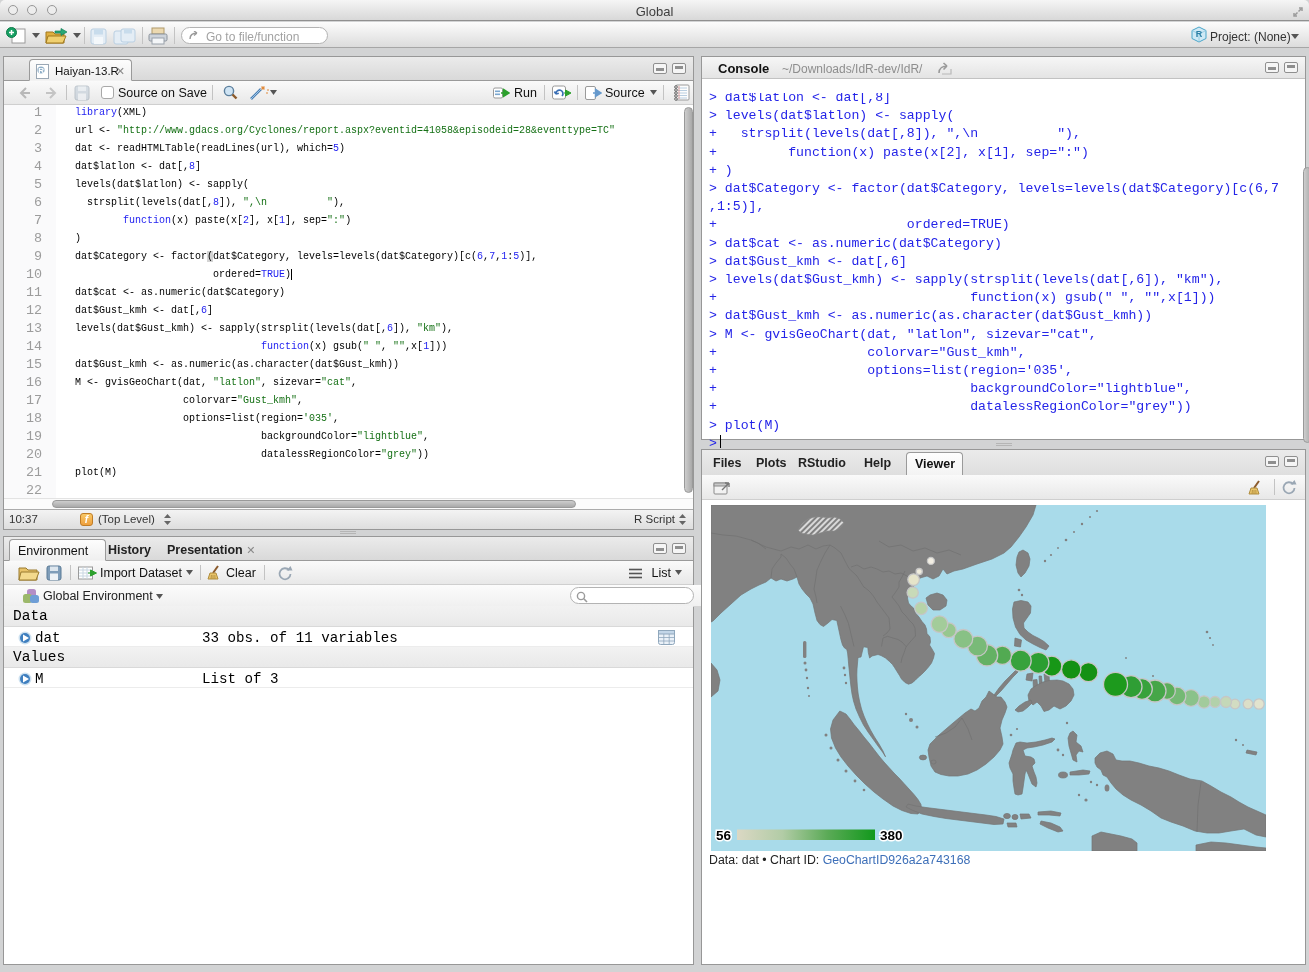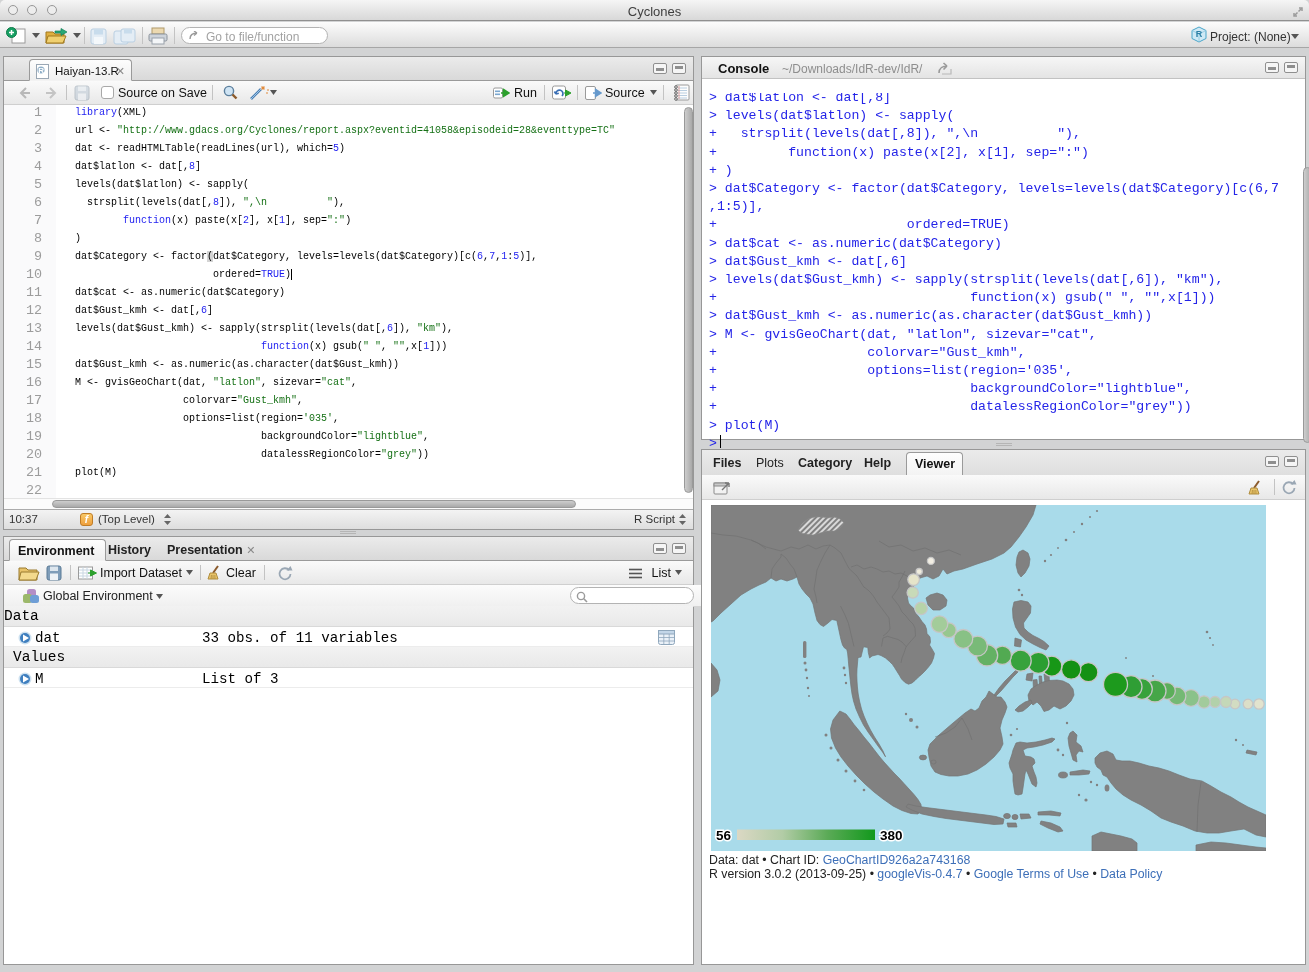--- a/index.html
+++ b/index.html
@@ -15,21 +15,21 @@
 pre{font-family:"Liberation Mono",monospace}
 .minmax{position:absolute;width:14px;height:11px;border:1px solid #8f8f8f;border-radius:2px;background:#f5f5f5}
 .scrth{position:absolute;background:linear-gradient(90deg,#cdcdcd,#a9a9a9);border:1px solid #999;border-radius:5px}
 </style></head>
 <body>
 
 <div class="abs" style="left:0;top:0;width:1309px;height:21px;background:linear-gradient(#f5f5f5,#d8d8d8);border-bottom:1px solid #909090;border-radius:5px 5px 0 0"></div>
 <div class="abs" style="left:8px;top:5px;width:10px;height:10px;border-radius:50%;border:1.5px solid #979797;background:#ededed"></div>
 <div class="abs" style="left:27px;top:5px;width:10px;height:10px;border-radius:50%;border:1.5px solid #979797;background:#ededed"></div>
 <div class="abs" style="left:47px;top:5px;width:10px;height:10px;border-radius:50%;border:1.5px solid #979797;background:#ededed"></div>
-<div class="abs" style="left:0;top:4px;width:1309px;text-align:center;font-size:13px;color:#3e3e3e">Cyclones</div>
+<div class="abs" style="left:0;top:4px;width:1309px;text-align:center;font-size:13px;color:#3e3e3e">Global</div>
 <svg class="abs" style="left:1292px;top:6px" width="12" height="12">
     <path d="M2 7 L2 10 L5 10 M10 5 L10 2 L7 2" stroke="#9a9a9a" stroke-width="1.5" fill="none"></path>
     <path d="M2.5 9.5 L5.5 6.5 M9.5 2.5 L6.5 5.5" stroke="#9a9a9a" stroke-width="1.5"></path>
   </svg>
 
 <div class="abs" style="left:0;top:22px;width:1309px;height:26px;background:linear-gradient(#fcfcfc,#dcdcdc);border-bottom:1px solid #a6a6a6"></div>
 
 <svg class="abs" style="left:6px;top:26px" width="22" height="18">
 <rect x="6" y="3" width="13" height="14" fill="#fff" stroke="#9a9a9a"></rect>
 <circle cx="5.5" cy="6.5" r="5" fill="#18a064" stroke="#0d7a47"></circle>
@@ -245,21 +245,21 @@
     <div class="abs" style="right:18px;top:3px;font-size:11.5px;color:#333">R Script</div>
     <svg class="abs" style="right:7px;top:4px" width="7" height="11">
         <polygon points="3.5,0 7,4 0,4" fill="#666"></polygon>
         <polygon points="3.5,11 7,7 0,7" fill="#666"></polygon>
       </svg>
   </div>
 </div>
 
 <div class="pane" id="envpane" style="left:3px;top:536px;width:691px;height:429px">
   <div class="tabstrip" style="height:24px">
-    <div class="tab" style="left:5px;width:97px;font-weight:bold">
+    <div class="tab" style="left:5px;width:97px;font-weight:normal">
         <span style="position:absolute;left:8px;top:4px">Environment</span>
       </div>
     <div class="abs" style="left:104px;top:6px;font-size:12.5px;color:#222;font-weight:bold">History</div>
     <div class="abs" style="left:163px;top:6px;font-size:12.5px;color:#222;font-weight:bold">Presentation <span style="color:#8a8a8a;font-size:11px;font-weight:normal">✕</span></div>
     <div class="minmax" style="right:26px;top:6px">
         <div style="position:absolute;left:2px;right:2px;bottom:2px;height:3px;background:#8f8f8f"></div>
       </div>
     <div class="minmax" style="right:7px;top:6px">
         <div style="position:absolute;left:2px;right:2px;top:2px;height:2.5px;background:#8f8f8f"></div>
       </div>
@@ -329,21 +329,21 @@
         <polygon points="0,0 7,0 3.5,5" fill="#555"></polygon>
       </svg>
     <div class="abs" style="left:566px;top:2px;width:124px;height:17px;border:1px solid #b3b3b3;border-radius:9px;background:#fff">
       <svg class="abs" style="left:5px;top:3px" width="12" height="12">
           <circle cx="5" cy="5" r="3.6" fill="none" stroke="#9a9a9a" stroke-width="1.4"></circle>
           <line x1="7.8" y1="7.8" x2="11" y2="11" stroke="#9a9a9a" stroke-width="1.6"></line>
         </svg>
     </div>
   </div>
 
-  <div class="abs mono" style="left:0;top:69px;width:689px;height:20.5px;background:linear-gradient(#f2f2f2,#e9e9e9);border-bottom:1px solid #d9d9d9;font-size:14.5px;color:#000;padding:2px 0 0 0">Data</div>
+  <div class="abs mono" style="left:0;top:69px;width:689px;height:20.5px;background:linear-gradient(#f2f2f2,#e9e9e9);border-bottom:1px solid #d9d9d9;font-size:14.5px;color:#000;padding:2px 0 0 9px">Data</div>
   <div class="abs" style="left:0;top:89.5px;width:689px;height:20.5px;border-bottom:1px solid #ececec">
     <svg class="abs" style="left:14px;top:4px" width="14" height="14">
         <circle cx="7" cy="7" r="6.5" fill="#cde1f0"></circle>
         <circle cx="7" cy="7" r="5" fill="#3f7fbf"></circle>
         <polygon points="5,3.5 11,7 5,10.5" fill="#fff"></polygon>
       </svg>
     <div class="abs mono" style="left:31px;top:3px;font-size:14.2px;color:#000">dat</div>
     <div class="abs mono" style="left:198px;top:3px;font-size:14.2px;color:#000">33 obs. of 11 variables</div>
     <svg class="abs" style="left:654px;top:3px" width="17" height="16">
         <rect x="0.5" y="0.5" width="16" height="14" rx="2" fill="#eaf1f8" stroke="#8fa7bc"></rect>
@@ -405,22 +405,22 @@
 &gt; plot(M)
 &gt; </pre>
     <div class="abs" style="left:18px;top:342px;width:1px;height:13px;background:#000"></div>
     <div class="scrth" style="right:3px;top:74px;width:9px;height:276px"></div>
   </div>
 </div>
 
 <div class="pane" id="filespane" style="left:701px;top:449px;width:605px;height:516px">
   <div class="tabstrip" style="height:36px">
     <div class="abs" style="left:11px;top:6px;font-size:12.5px;color:#222;font-weight:bold">Files</div>
-    <div class="abs" style="left:54px;top:6px;font-size:12.5px;color:#222;font-weight:normal">Plots</div>
-    <div class="abs" style="left:96px;top:6px;font-size:12.5px;color:#222;font-weight:bold">Category</div>
+    <div class="abs" style="left:54px;top:6px;font-size:12.5px;color:#222;font-weight:bold">Plots</div>
+    <div class="abs" style="left:96px;top:6px;font-size:12.5px;color:#222;font-weight:bold">RStudio</div>
     <div class="abs" style="left:162px;top:6px;font-size:12.5px;color:#222;font-weight:bold">Help</div>
     <div class="tab" style="left:204px;width:57px;font-weight:bold">
         <span style="position:absolute;left:8px;top:4px">Viewer</span>
       </div>
     <div class="minmax" style="right:26px;top:6px">
         <div style="position:absolute;left:2px;right:2px;bottom:2px;height:3px;background:#8f8f8f"></div>
       </div>
     <div class="minmax" style="right:7px;top:6px">
         <div style="position:absolute;left:2px;right:2px;top:2px;height:2.5px;background:#8f8f8f"></div>
       </div>
@@ -623,17 +623,16 @@
       <circle cx="208.2" cy="66.6" r="3.1" fill="#f0ecdc"></circle>
       <circle cx="219.9" cy="55.9" r="3.5" fill="#f2eee3"></circle>
     </g>
 
     <rect x="26" y="324.5" width="138" height="10.5" fill="url(#lg)"></rect>
     <text x="5" y="335" font-size="13.5" font-weight="bold" fill="#000" stroke="#fff" stroke-width="3" paint-order="stroke" font-family="Liberation Sans">56</text>
     <text x="169" y="335" font-size="13.5" font-weight="bold" fill="#000" stroke="#fff" stroke-width="3" paint-order="stroke" font-family="Liberation Sans">380</text>
   </svg>
   </div>
   <div class="abs" style="left:7px;top:403px;font-size:12.3px;color:#222">Data: dat • Chart ID: <span style="color:#3d6fb8">GeoChartID926a2a743168</span></div>
-  <div class="abs" style="left:7px;top:417px;font-size:12.3px;color:#222">R version 3.0.2 (2013-09-25) • <span style="color:#3d6fb8">googleVis-0.4.7</span> • <span style="color:#3d6fb8">Google Terms of Use</span> • <span style="color:#3d6fb8">Data Policy</span></div>
 </div>
 
 <div class="abs" style="left:340px;top:531px;width:16px;height:3px;border-top:1px solid #b5b5b5;border-bottom:1px solid #b5b5b5"></div>
 <div class="abs" style="left:996px;top:443px;width:16px;height:3px;border-top:1px solid #b5b5b5;border-bottom:1px solid #b5b5b5"></div>
 
 </body></html>

